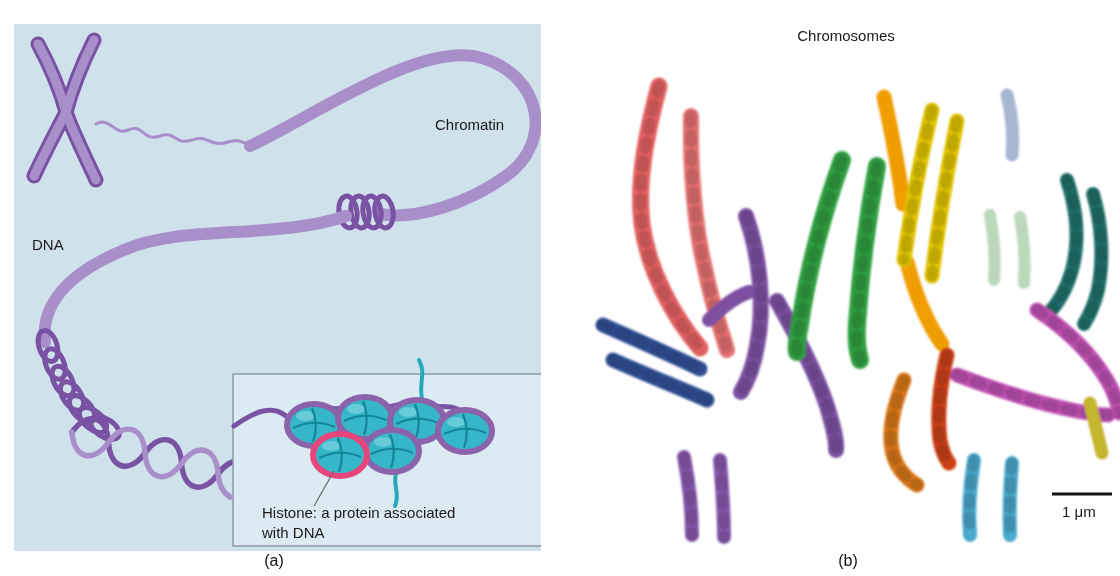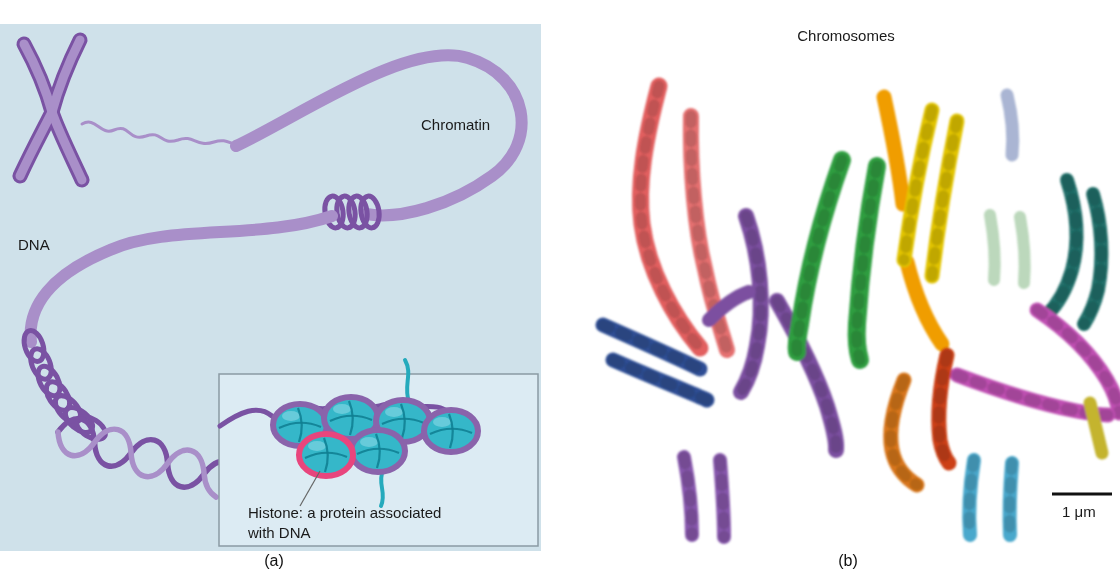--- a/index.html
+++ b/index.html
@@ -1,19 +1,19 @@
 <!DOCTYPE html>
 <html><head>
 <meta charset="utf-8">
 <style>
   html,body{margin:0;padding:0;background:#ffffff;}
   .canvas{position:relative;width:1120px;height:576px;background:#ffffff;
           font-family:"Liberation Sans",sans-serif;overflow:hidden;}
   .panel{position:absolute;top:0;overflow:hidden;margin-top:24px;}
-  #panel-a{left:0;width:541px;height:527px;}
+  #panel-a{left:14px;width:541px;height:527px;}
   #panel-b{left:541px;width:579px;height:527px;background:#ffffff;}
   svg{display:block;}
   .caption{position:absolute;top:552px;width:44px;text-align:center;
            font-size:16px;color:#111;}
   .fig-label{font-size:15px;fill:#1a1a1a;}
   .inset-label{font-size:15px;fill:#1a1a1a;}
   .chrom{fill:none;stroke-linecap:round;}
   .band{stroke:#1a1a1a;stroke-opacity:.17;stroke-width:11px;
         stroke-dasharray:7 12;fill:none;stroke-linecap:round;}
   .bead-line{stroke:#0e7e90;stroke-width:2.2;fill:none;opacity:.85;}

